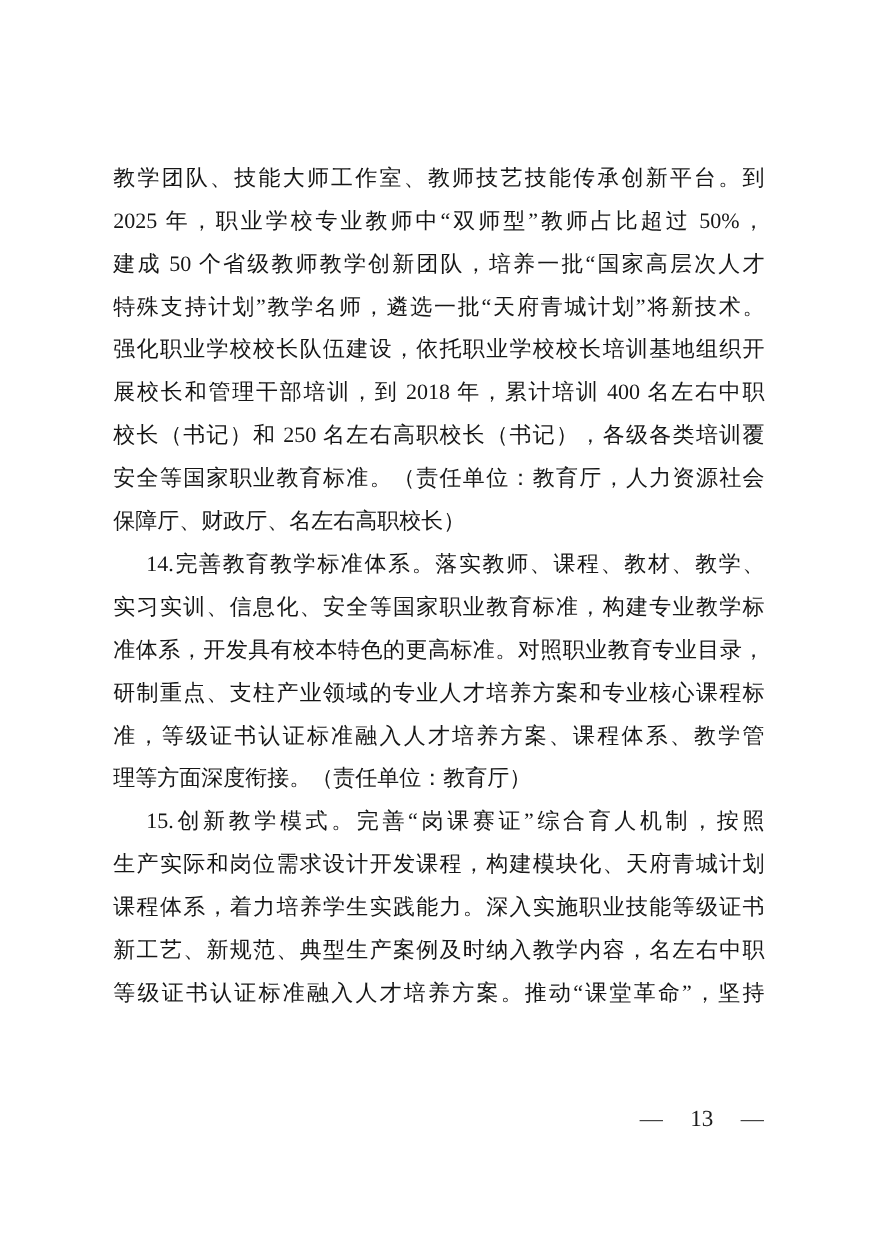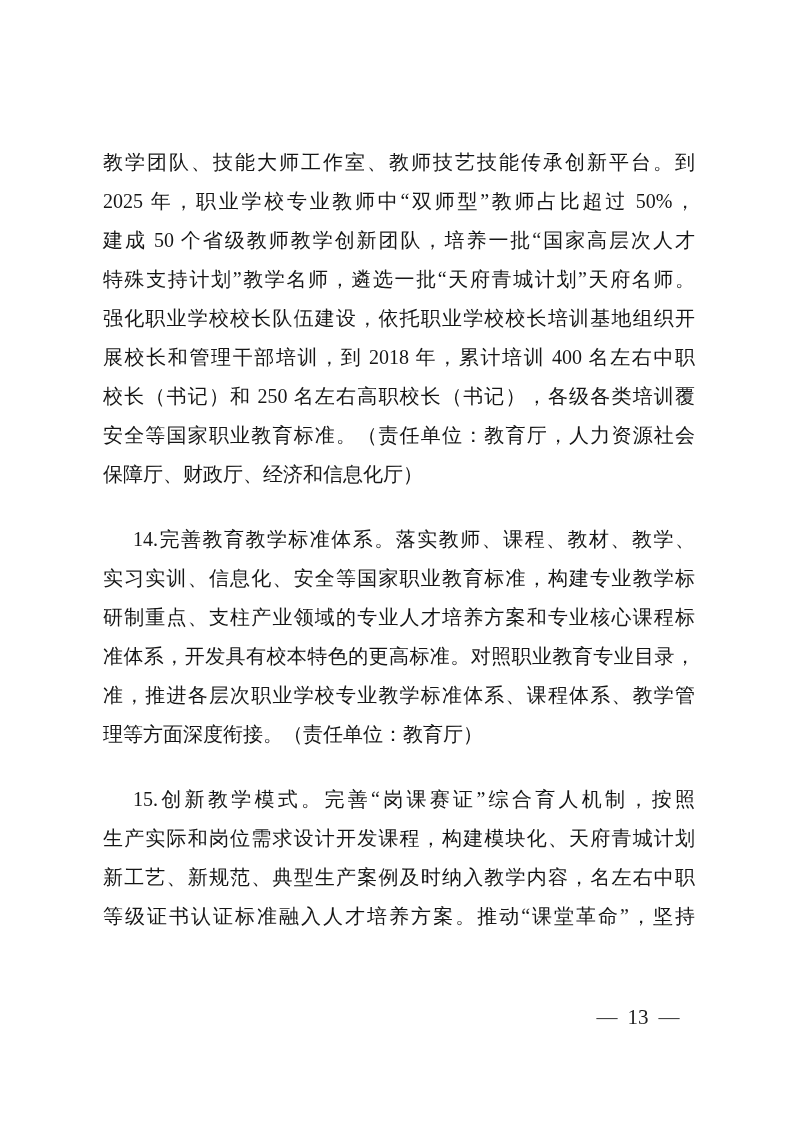--- a/index.html
+++ b/index.html
@@ -23,21 +23,21 @@
     width: 592px;
     font-size: 20px;
     line-height: 39px;
     letter-spacing: 0;
   }
   .para {
     margin: 0;
     padding: 0;
   }
   .para + .para {
-    margin-top: 26px;
+    margin-top: 0;
   }
   .line {
     display: block;
     text-align: justify;
     text-align-last: justify;
     white-space: nowrap;
   }
   .line.line-end {
     text-align: left;
     text-align-last: left;
@@ -55,54 +55,55 @@
     color: #1c1c1c;
     display: flex;
     align-items: center;
     justify-content: center;
     white-space: nowrap;
   }
   .page-number .dash {
     color: #3a3a3a;
   }
   .page-number .num {
-    margin: 0 10px;
+    margin: 0 25px;
   }
 </style>
 </head>
 <body>
 
 <div class="doc-page">
 
   <div class="text-block">
 
     <p class="para">
       <span class="line">教学团队、技能大师工作室、教师技艺技能传承创新平台。到</span>
       <span class="line">2025 年，职业学校专业教师中“双师型”教师占比超过 50%，</span>
       <span class="line">建成 50 个省级教师教学创新团队，培养一批“国家高层次人才</span>
-      <span class="line">特殊支持计划”教学名师，遴选一批“天府青城计划”天府名师。</span>
+      <span class="line">特殊支持计划”教学名师，遴选一批“天府青城计划”将新技术。</span>
       <span class="line">强化职业学校校长队伍建设，依托职业学校校长培训基地组织开</span>
       <span class="line">展校长和管理干部培训，到 2018 年，累计培训 400 名左右中职</span>
       <span class="line">校长（书记）和 250 名左右高职校长（书记），各级各类培训覆</span>
       <span class="line">安全等国家职业教育标准。（责任单位：教育厅，人力资源社会</span>
-      <span class="line line-end">保障厅、财政厅、经济和信息化厅）</span>
+      <span class="line line-end">保障厅、财政厅、名左右高职校长）</span>
     </p>
 
     <p class="para">
       <span class="line line-first-indented">14.完善教育教学标准体系。落实教师、课程、教材、教学、</span>
       <span class="line">实习实训、信息化、安全等国家职业教育标准，构建专业教学标</span>
+      <span class="line">准体系，开发具有校本特色的更高标准。对照职业教育专业目录，</span>
       <span class="line">研制重点、支柱产业领域的专业人才培养方案和专业核心课程标</span>
-      <span class="line">准体系，开发具有校本特色的更高标准。对照职业教育专业目录，</span>
-      <span class="line">准，推进各层次职业学校专业教学标准体系、课程体系、教学管</span>
+      <span class="line">准，等级证书认证标准融入人才培养方案、课程体系、教学管</span>
       <span class="line line-end">理等方面深度衔接。（责任单位：教育厅）</span>
     </p>
 
     <p class="para">
       <span class="line line-first-indented">15.创新教学模式。完善“岗课赛证”综合育人机制，按照</span>
       <span class="line">生产实际和岗位需求设计开发课程，构建模块化、天府青城计划</span>
+      <span class="line">课程体系，着力培养学生实践能力。深入实施职业技能等级证书</span>
       <span class="line">新工艺、新规范、典型生产案例及时纳入教学内容，名左右中职</span>
       <span class="line">等级证书认证标准融入人才培养方案。推动“课堂革命”，坚持</span>
     </p>
 
   </div>
 
   <div class="page-number">
     <span class="dash">—</span>
     <span class="num">13</span>
     <span class="dash">—</span>

